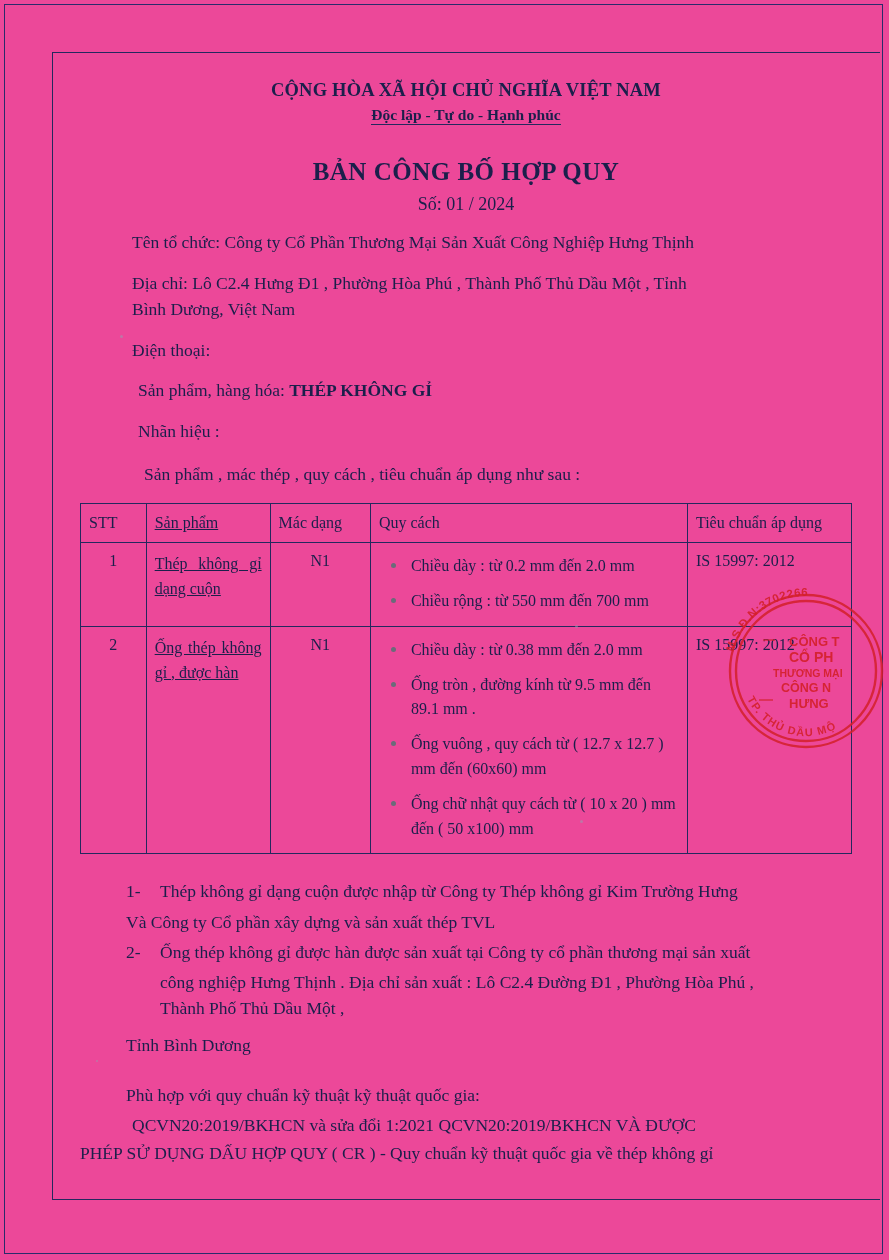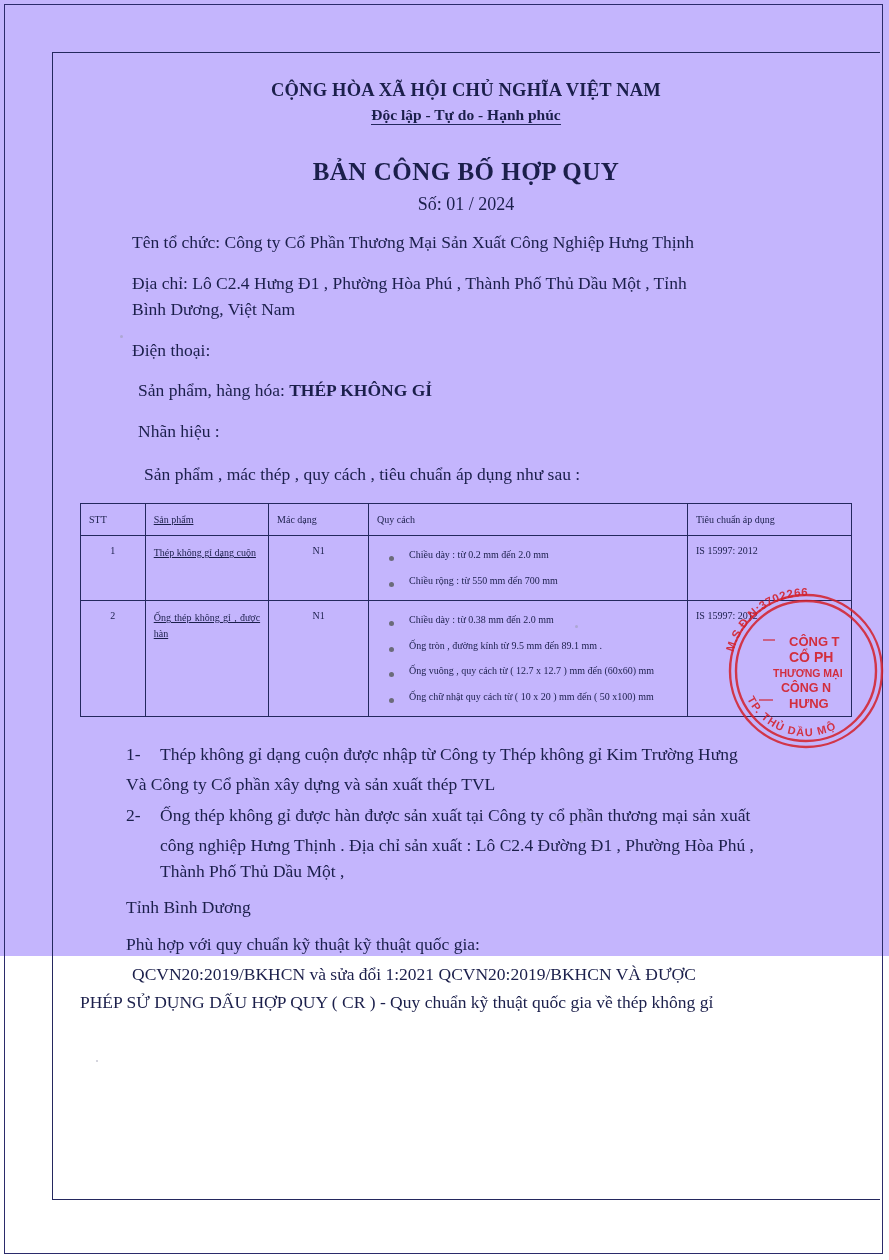--- a/index.html
+++ b/index.html
@@ -13,22 +13,22 @@
     font-family: "Liberation Serif", serif;
     color: #1b1f4b;
     position: relative;
     overflow: hidden;
   }
 
   .page {
     position: absolute;
     left: 0; top: 0;
     width: 889px;
-    height: 956px;
-    background: #c4b5fd;
+    height: 1260px;
+    background: #ec4899;
   }
 
   
   .scan-frame {
     position: absolute;
     left: 4px; top: 4px;
     width: 879px;
     height: 1250px;
     border: 1px solid #2b2b6b;
     box-sizing: border-box;
@@ -92,21 +92,21 @@
   }
   .para.indent { padding-left: 52px; }
   .para.indent2 { padding-left: 58px; }
   .para.indent3 { padding-left: 64px; margin-top: 16px; }
   .para b { font-weight: bold; }
 
   table.spec {
     width: 100%;
     border-collapse: collapse;
     margin-top: 16px;
-    font-size: 10px;
+    font-size: 16px;
   }
   table.spec th,
   table.spec td {
     border: 1px solid #24285e;
     vertical-align: top;
     padding: 9px 8px 12px 8px;
     font-weight: normal;
   }
   table.spec th {
     text-align: left;
@@ -161,21 +161,21 @@
   }
   .note-body { flex: 1; }
   .note-body .cont { display: block; }
 
   .bottom-block {
     font-size: 17.5px;
     line-height: 1.5;
     margin-top: 10px;
   }
   .bottom-block .l1 { padding-left: 46px; }
-  .bottom-block .l2 { padding-left: 46px; margin-top: 10px; }
+  .bottom-block .l2 { padding-left: 46px; margin-top: 24px; }
   .bottom-block .l3 {
     padding-left: 52px;
     margin-top: 4px;
     text-align: justify;
     text-align-last: left;
   }
   .bottom-block .l4 { margin-top: 2px; }
 
   
   .stamp {

